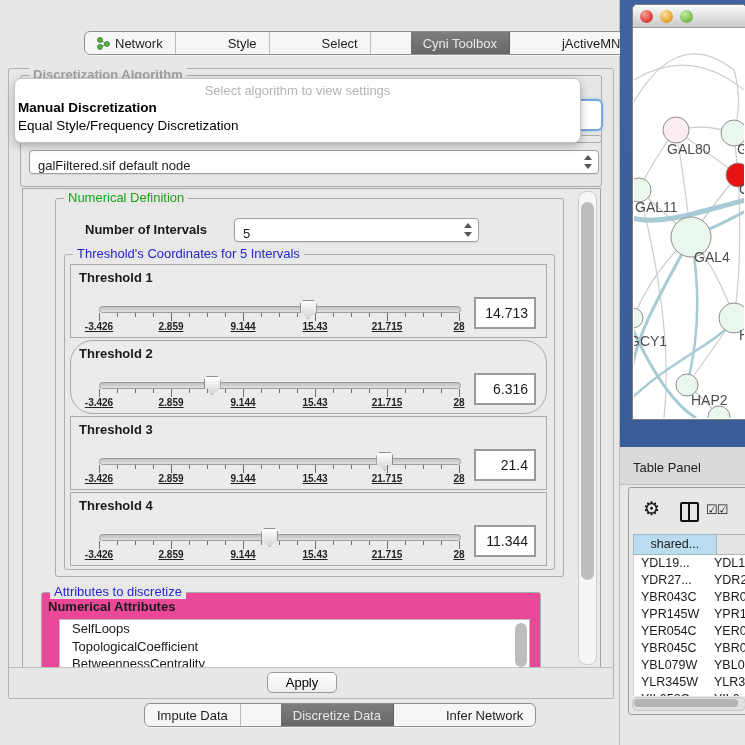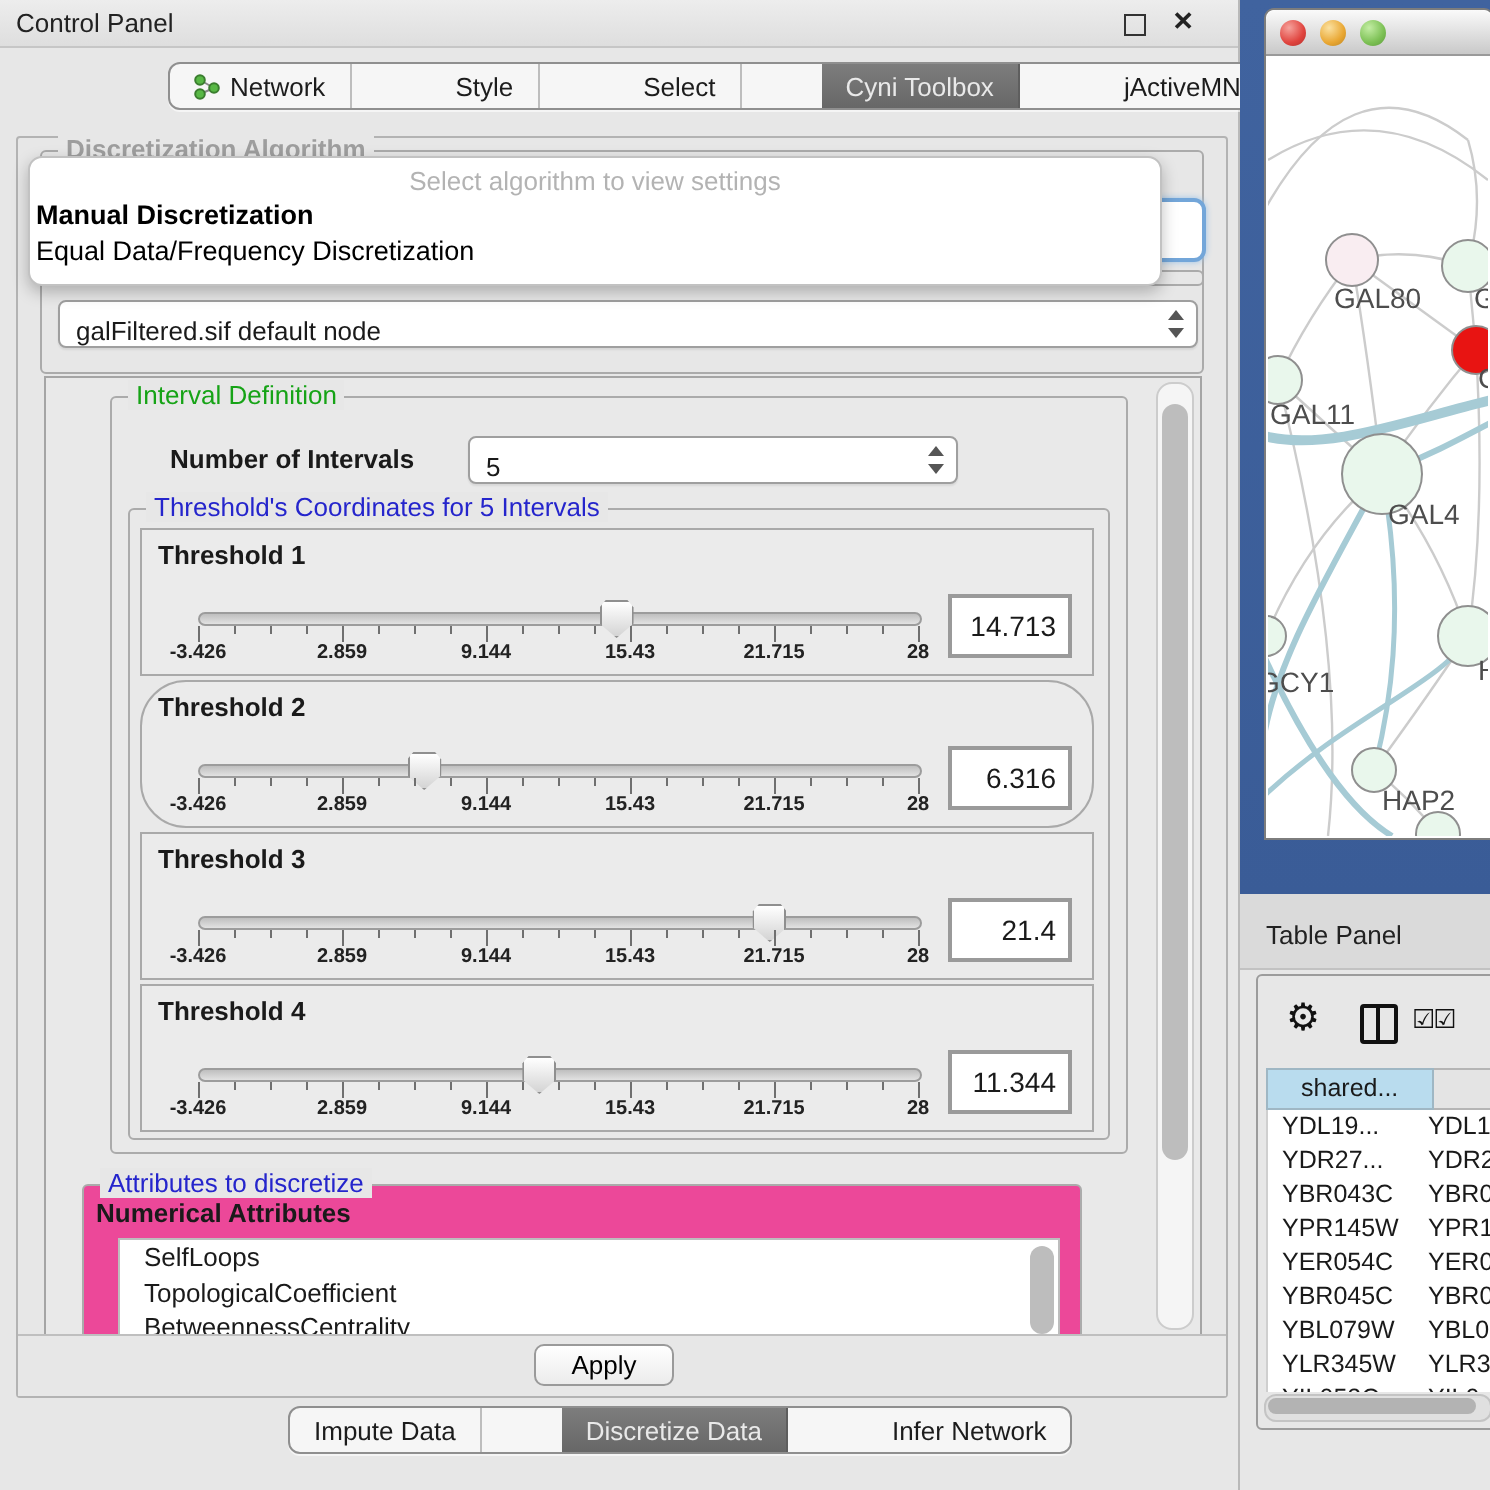--- a/index.html
+++ b/index.html
@@ -75,21 +75,21 @@
   .slider{position:absolute;left:28px;top:40px;width:360px;height:10px;}
   .strack{position:absolute;left:0;top:1px;width:100%;height:5px;border:1px solid #9c9c9c;border-radius:4px;
           background:linear-gradient(#bfbfbf,#e2e2e2);}
   .sthumb{position:absolute;top:-5px;width:15px;height:17px;margin-left:-7px;
           background:linear-gradient(#ffffff,#d4d4d4);border:1px solid #8f8f8f;
           clip-path:polygon(18% 0,82% 0,100% 20%,100% 62%,50% 100%,0 62%,0 20%);}
   .ticks{position:absolute;left:28px;top:48px;width:360px;height:9px;}
   .tick{position:absolute;top:0;width:1px;height:4px;background:#6f6f6f;}
   .tick.major{height:8px;}
   .slabels{position:absolute;left:28px;top:56px;width:360px;height:11px;}
-  .slabel{position:absolute;transform:translateX(-50%);font-size:10px;font-weight:bold;color:#222;white-space:nowrap;}
+  .slabel{position:absolute;transform:translateX(-50%);font-size:10px;font-weight:bold;color:#222;white-space:nowrap;text-decoration:underline;}
   .tvalue{position:absolute;right:10px;top:32px;width:52px;height:28px;background:#fff;border:2px solid #9a9a9a;
           font-size:14px;text-align:right;line-height:28px;padding-right:6px;}
 
   .g-attrs{left:18px;top:403px;width:498px;height:120px;background:#ec4899;}
   .attrs-label{position:absolute;left:6px;top:6px;font-size:13px;font-weight:bold;}
   .attr-list{position:absolute;left:17px;top:26px;width:469px;height:96px;background:#fff;
              border:1px solid #bdbdbd;overflow:hidden;font-size:13px;}
   .attr-item{padding:1px 0 1px 12px;line-height:15.5px;white-space:nowrap;}
   .attr-scroll{position:absolute;right:2px;top:3px;width:12px;height:44px;background:#bdbdbd;border-radius:6px;}
 
@@ -133,25 +133,20 @@
   .tp-cell.c1{width:73px;}
   .tp-cell.c2{width:77px;}
   .hscroll{position:absolute;left:3px;top:209px;width:112px;height:12px;background:#e0e0e0;
            border:1px solid #c4c4c4;border-radius:6px;}
   .hthumb{position:absolute;left:1px;top:1px;width:104px;height:8px;background:#b3b3b3;border-radius:5px;}
 </style>
 </head>
 <body>
 
 <div class="cp">
-  <div class="cp-titlebar">
-    <span class="cp-title">Control Panel</span>
-    <span class="float-btn"></span>
-    <span class="close-btn">✕</span>
-  </div>
 
   <div class="seg top-tabs" id="cpTabs">
       <div class="tab">
         <svg width="13" height="13">
           <line x1="3" y1="3" x2="10" y2="7" stroke="#888" stroke-width="1"></line>
           <line x1="3" y1="10" x2="10" y2="7" stroke="#888" stroke-width="1"></line>
           <circle cx="3" cy="3" r="2.4" fill="#58b845" stroke="#3a7d2e"></circle>
           <circle cx="3" cy="10" r="2.4" fill="#58b845" stroke="#3a7d2e"></circle>
           <circle cx="10" cy="7" r="2.4" fill="#58b845" stroke="#3a7d2e"></circle>
         </svg>
@@ -174,34 +169,34 @@
   <div class="panel">
 
     <div class="tgroup g-disc">
       <span class="gtitle dim">Discretization Algorithm</span>
     </div>
     <div class="blue-ring"></div>
 
     <div class="popup" id="algoPopup">
         <span class="prompt">Select algorithm to view settings</span>
         <span class="item first">Manual Discretization</span>
-        <span class="item">Equal Data/Frequency Discretization</span>
+        <span class="item">Equal Style/Frequency Discretization</span>
       </div>
 
     <div class="tgroup g-table">
       <span class="gtitle">Table Data</span>
       <div class="combo tbl-combo">
         <span>galFiltered.sif default node</span>
         <span class="spin"></span>
       </div>
     </div>
 
     <div class="inner">
       <div class="tgroup g-interval">
-        <span class="gtitle green">Interval Definition</span>
+        <span class="gtitle green">Numerical Definition</span>
         <span class="ni-label">Number of Intervals</span>
         <div class="combo ni-combo">
           <span>5</span>
           <span class="spin"></span>
         </div>
         <div class="tgroup g-thresh">
           <span class="gtitle blue">Threshold's Coordinates for 5 Intervals</span>
           <div id="thresholds">
               <div class="tbox" style="top: 9px;">
                 <div class="ttitle">Threshold 1</div>

